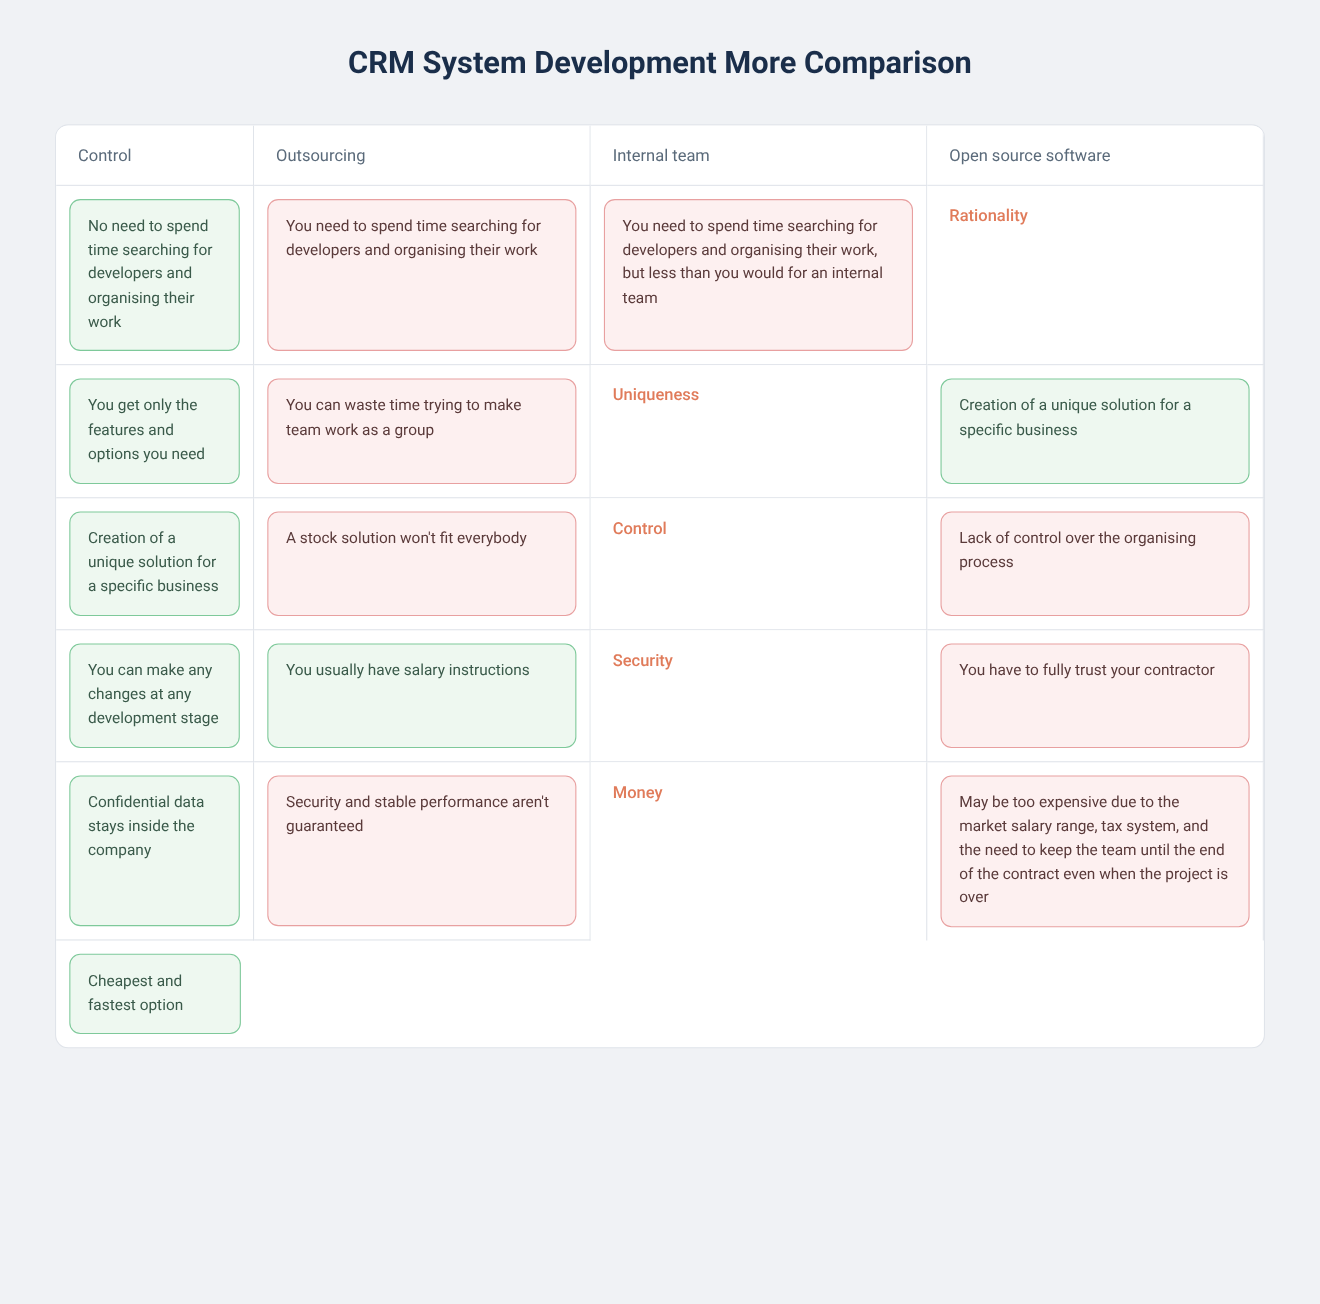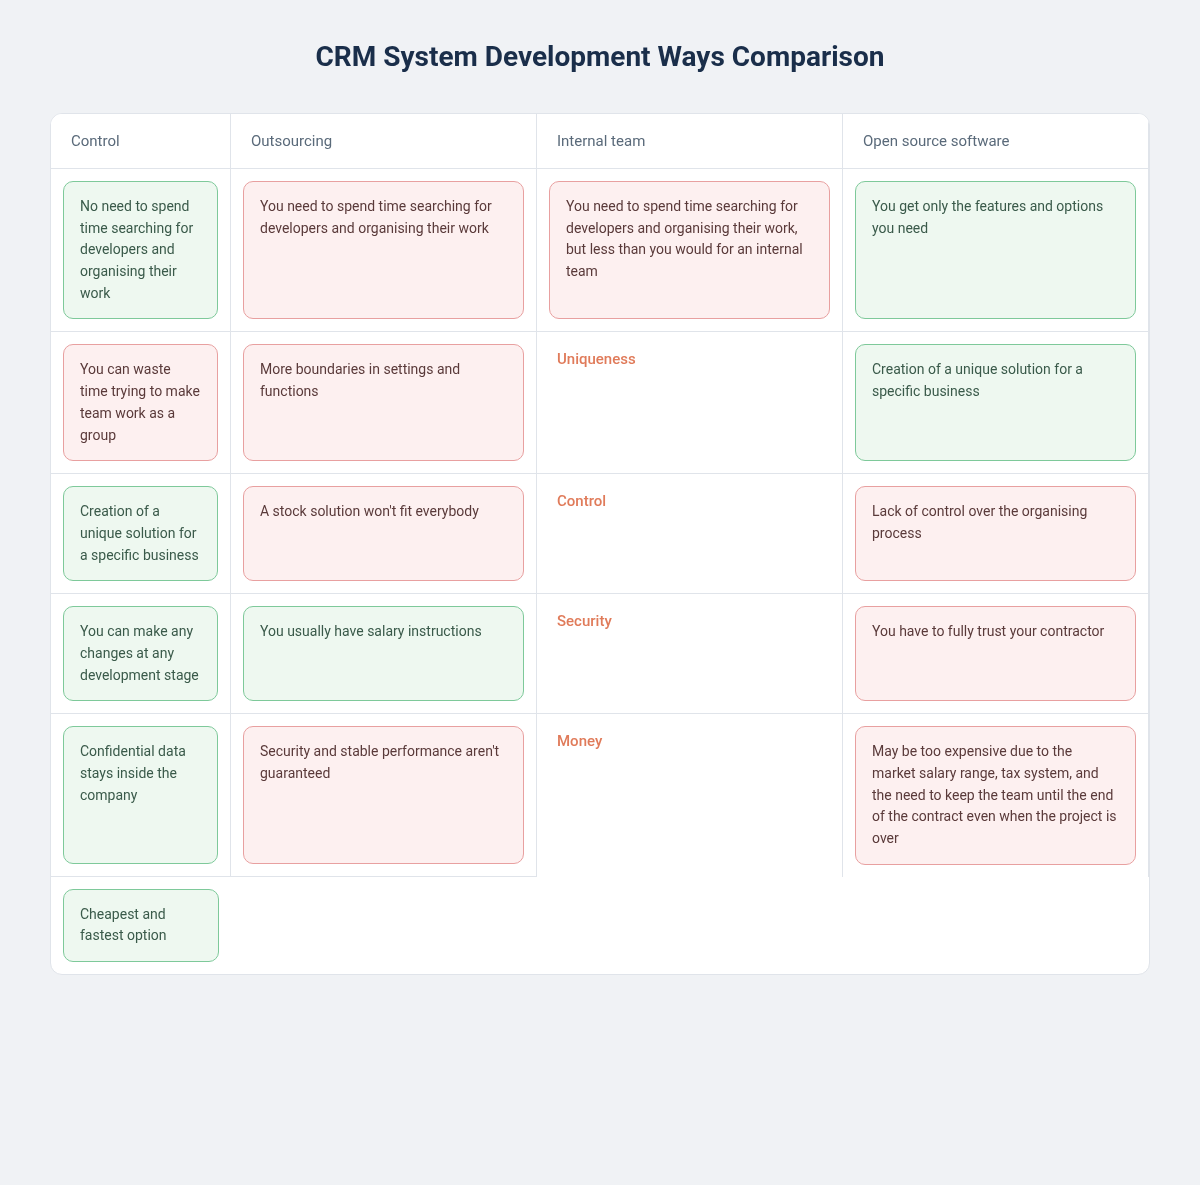--- a/index.html
+++ b/index.html
@@ -94,21 +94,21 @@
     .red {
       background-color: #fdf0f0;
       border: 1.5px solid #e8a0a0;
       color: #5a3a3a;
     }
   </style>
 </head>
 <body>
 
 <div class="container">
-  <h1 class="title">CRM System Development Ways Comparison</h1>
+  <h1 class="title">CRM System Development More Comparison</h1>
   <div class="table-wrapper">
     <div class="grid">
 
     <div class="cell header-cell">
           <span>Control</span>
         </div>
         <div class="cell header-cell">
           <span>Outsourcing</span>
         </div>
         <div class="cell header-cell">
@@ -119,28 +119,28 @@
         </div>
         <div class="cell data-cell">
           <div class="inner-box green">No need to spend time searching for developers and organising their work</div>
         </div>
         <div class="cell data-cell">
           <div class="inner-box red">You need to spend time searching for developers and organising their work</div>
         </div>
         <div class="cell data-cell">
           <div class="inner-box red">You need to spend time searching for developers and organising their work, but less than you would for an internal team</div>
         </div>
+        <div class="cell criteria-cell" style="align-items: flex-start;">
+          <span>Rationality</span>
+        </div>
         <div class="cell data-cell">
           <div class="inner-box green">You get only the features and options you need</div>
         </div>
         <div class="cell data-cell">
           <div class="inner-box red">You can waste time trying to make team work as a group</div>
-        </div>
-        <div class="cell data-cell">
-          <div class="inner-box red">More boundaries in settings and functions</div>
         </div>
         <div class="cell criteria-cell" style="align-items: flex-start;">
           <span>Uniqueness</span>
         </div>
         <div class="cell data-cell">
           <div class="inner-box green">Creation of a unique solution for a specific business</div>
         </div>
         <div class="cell data-cell">
           <div class="inner-box green">Creation of a unique solution for a specific business</div>
         </div>

